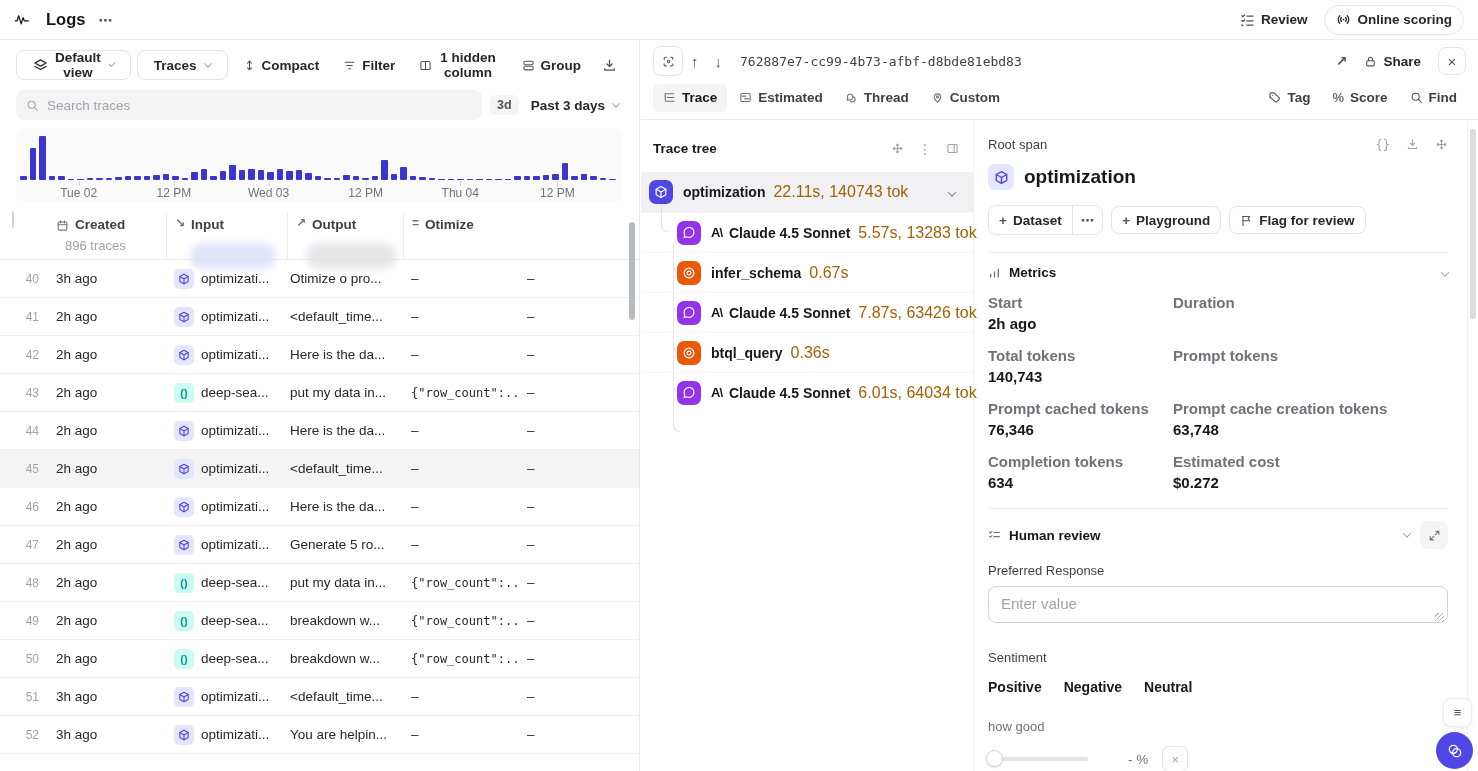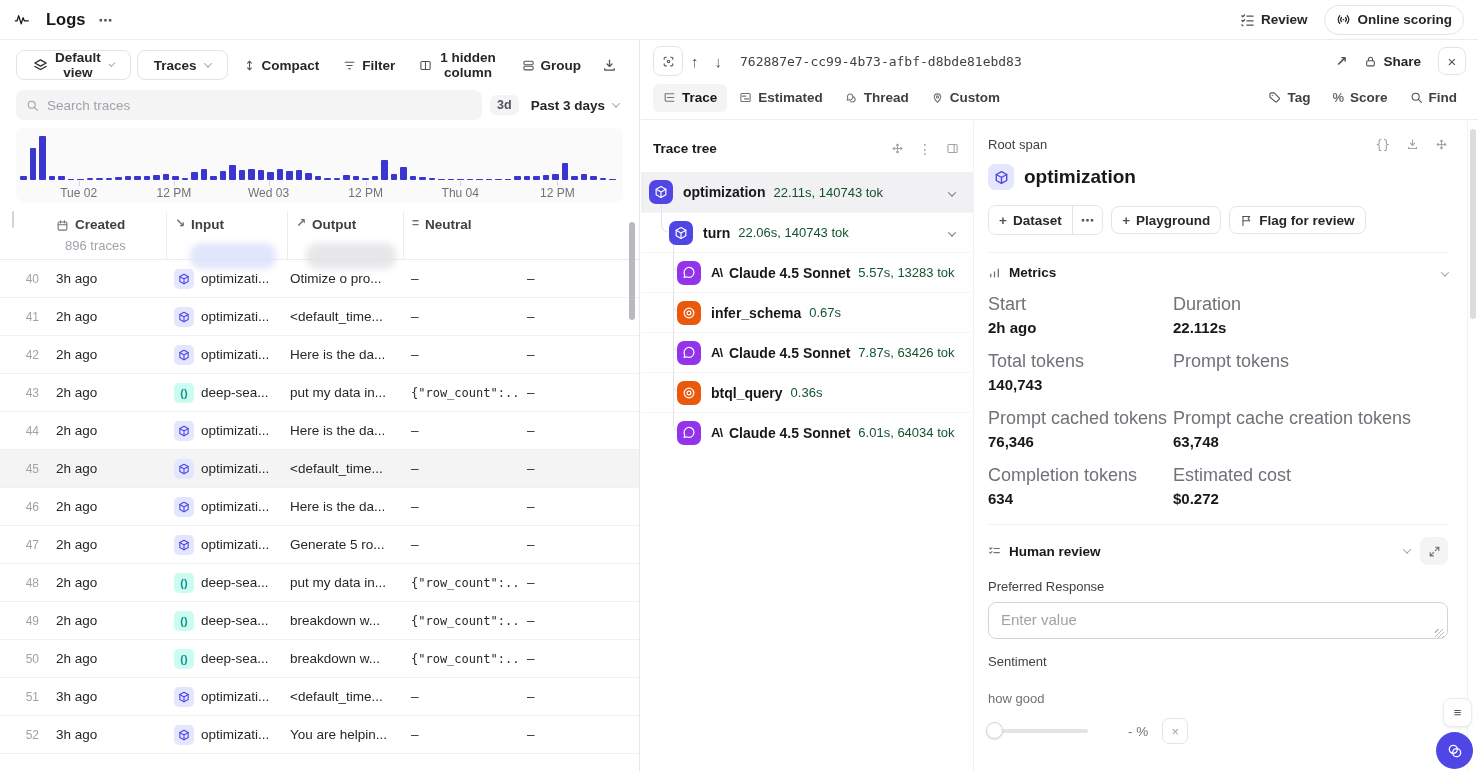--- a/index.html
+++ b/index.html
@@ -92,21 +92,21 @@
   .tree-list { position:relative; margin-top:16px; }
   .titem { position:relative; display:flex; align-items:center; height:40px; cursor:pointer; border-top:1px solid #f6f6f8; }
   .titem.selected { background:#f1f1f3; border-top-color:transparent; }
   .titem:first-child { border-top:none; }
   .t-ico { width:24px; height:24px; border-radius:7px; display:inline-flex; align-items:center; justify-content:center; color:#fff; flex:none; z-index:1; }
   .t-ico svg { width:14px; height:14px; }
   .t-ico.task { background:#4f46e5; }
   .t-ico.llm { background:#9333ea; }
   .t-ico.tool { background:#ea580c; }
   .t-label { font-size:14px; font-weight:600; margin-left:10px; white-space:nowrap; }
-  .t-meta { font-size:13px; color:#14532d; margin-left:8px; white-space:nowrap; }
+  .t-meta { font-size:16px; color:#a16207; margin-left:8px; white-space:nowrap; }
   .t-chev { margin-left:auto; margin-right:18px; color:#71717a; }
   .amark { font-weight:700; font-size:13px; letter-spacing:-1px; margin-left:10px; color:#18181b; }
   .amark + .t-label { margin-left:7px; }
   .conn { position:absolute; border-left:1.5px solid #e4e4e7; border-bottom:1.5px solid #e4e4e7; border-bottom-left-radius:7px; width:7px; z-index:0; }
 
   
   .detail-pane { flex:1; position:relative; padding:16px 30px 0 14px; overflow:hidden; }
   .d-row { display:flex; align-items:center; }
   .d-label { font-size:13px; color:#3f3f46; }
   .d-icons { margin-left:auto; display:flex; gap:16px; color:#a1a1aa; align-items:center; }
@@ -117,21 +117,21 @@
   .btn-row { display:flex; align-items:center; gap:8px; margin-top:15px; }
   .split-btn { display:inline-flex; align-items:stretch; border:1px solid #e4e4e7; border-radius:8px; overflow:hidden; }
   .split-btn .seg { display:inline-flex; align-items:center; gap:6px; padding:0 10px; height:28px; background:#fff; border:none; font-size:13.5px; font-weight:600; color:#27272a; cursor:pointer; font-family:inherit; }
   .split-btn .seg + .seg { border-left:1px solid #e4e4e7; padding:0 8px; color:#52525b; }
   .sm-btn { display:inline-flex; align-items:center; gap:6px; height:28px; padding:0 10px; border:1px solid #e4e4e7; border-radius:8px; background:#fff; font-size:13.5px; font-weight:600; color:#27272a; cursor:pointer; font-family:inherit; }
   .hr { height:1px; background:#f1f1f3; margin-top:17px; }
   .sect-head { display:flex; align-items:center; gap:8px; margin-top:12px; }
   .sect-head .ico { color:#71717a; }
   .sect-title { font-size:13.5px; font-weight:600; }
   .metrics-grid { display:grid; grid-template-columns:185px 1fr; row-gap:15px; margin-top:14px; }
-  .m-label { font-size:18px; color:#71717a; }
+  .m-label { font-size:15px; color:#71717a;font-weight:bold; }
   .m-value { font-size:15px; font-weight:700; margin-top:4px; }
   .field-label { font-size:13px; color:#3f3f46; margin-top:14px; }
   .textarea-wrap { position:relative; margin-top:8px; }
   textarea { width:100%; height:37px; border:1px solid #d4d4d8; border-radius:8px; padding:8px 12px; font-size:15px; font-family:inherit; resize:none; outline:none; color:#18181b; }
   textarea::placeholder { color:#a1a1aa; }
   .resize-grip { position:absolute; right:4px; bottom:4px; width:9px; height:9px;
     background:repeating-linear-gradient(135deg,transparent 0 2px,#b8b8bf 2px 3px); pointer-events:none; }
   .sent-row { display:flex; gap:22px; margin-top:12px; }
   .sent-btn { background:none; border:none; font-size:14px; font-weight:600; color:#18181b; cursor:pointer; font-family:inherit; padding:2px 0; }
   .slider-row { display:flex; align-items:center; margin-top:12px; }
@@ -356,21 +356,21 @@
     <div class="th col-input">
       <span class="txt-ico" style="font-size:12px;color:#71717a">↘</span>
       <span>Input</span>
     </div>
     <div class="th col-output">
       <span class="txt-ico" style="font-size:12px;color:#71717a">↗</span>
       <span>Output</span>
     </div>
     <div class="th col-expected">
       <span class="txt-ico" style="font-size:12px;color:#71717a">=</span>
-      <span>Neutral</span>
+      <span>Otimize</span>
     </div>
     <span class="count-label">896 traces</span>
     <span class="skel" style="left:190px;width:86px;background:#d9defa"></span>
     <span class="skel" style="left:306px;width:90px;background:#e0e0e4"></span>
   </div>
 
   <div class="trows" id="trows">
       <div class="trow">
         <span class="rnum">40</span>
         <div class="cell col-created">3h ago</div>
@@ -679,31 +679,20 @@
       <div class="tree-list" id="tree-list">
           <div class="titem selected" style="padding-left: 8px;">
             <span class="t-ico task">
               <svg viewBox="0 0 24 24">
                 <path d="M12 2.7 20.3 7.2v9.6L12 21.3 3.7 16.8V7.2Z"></path>
                 <path d="M12 12l8.3-4.8M12 12v9.3M12 12 3.7 7.2"></path>
               </svg>
             </span>
             <span class="t-label">optimization</span>
             <span class="t-meta">22.11s, 140743 tok</span>
-            <span class="t-chev"><span class="chev"></span></span>
-          </div>
-          <div class="titem" style="padding-left: 28px;">
-            <span class="t-ico task">
-              <svg viewBox="0 0 24 24">
-                <path d="M12 2.7 20.3 7.2v9.6L12 21.3 3.7 16.8V7.2Z"></path>
-                <path d="M12 12l8.3-4.8M12 12v9.3M12 12 3.7 7.2"></path>
-              </svg>
-            </span>
-            <span class="t-label">turn</span>
-            <span class="t-meta">22.06s, 140743 tok</span>
             <span class="t-chev"><span class="chev"></span></span>
           </div>
           <div class="titem" style="padding-left: 36px;">
             <span class="t-ico llm">
               <svg viewBox="0 0 24 24">
                 <path d="M20.5 11.4a8.5 8.5 0 0 1-12.3 7.2L3.5 19.7l1.2-4.5A8.5 8.5 0 1 1 20.5 11.4Z"></path>
               </svg>
             </span>
             <span class="amark">A\</span>
             <span class="t-label">Claude 4.5 Sonnet</span>
@@ -819,21 +808,20 @@
         <span class="sect-title">Metrics</span>
         <span style="margin-left:auto"><span class="chev" style="color:#a1a1aa"></span></span>
       </div>
       <div class="metrics-grid" id="metrics-grid">
           <div class="m-cell">
             <div class="m-label">Start</div>
             <div class="m-value">2h ago</div>
           </div>
           <div class="m-cell">
             <div class="m-label">Duration</div>
-            <div class="m-value">22.112s</div>
           </div>
           <div class="m-cell">
             <div class="m-label">Total tokens</div>
             <div class="m-value">140,743</div>
           </div>
           <div class="m-cell">
             <div class="m-label">Prompt tokens</div>
           </div>
           <div class="m-cell">
             <div class="m-label">Prompt cached tokens</div>
@@ -874,21 +862,26 @@
           </button>
         </span>
       </div>
 
       <div class="field-label">Preferred Response</div>
       <div class="textarea-wrap">
         <textarea placeholder="Enter value" style=""></textarea>
         <span class="resize-grip"></span>
       </div>
 
-      <div class="field-label" style="margin-top:12px">Sentiment</div>
+      <div class="field-label" style="margin-top:24px">Sentiment</div>
+      <div class="sent-row" id="sent-row">
+          <button class="sent-btn">Positive</button>
+          <button class="sent-btn">Negative</button>
+          <button class="sent-btn">Neutral</button>
+        </div>
 
       <div class="field-label" style="color:#71717a;margin-top:22px">how good</div>
       <div class="slider-row">
         <div class="slider">
           <div class="thumb"></div>
         </div>
         <span class="score-display">- %</span>
         <button class="clear-btn">
           <span>×</span>
         </button>

